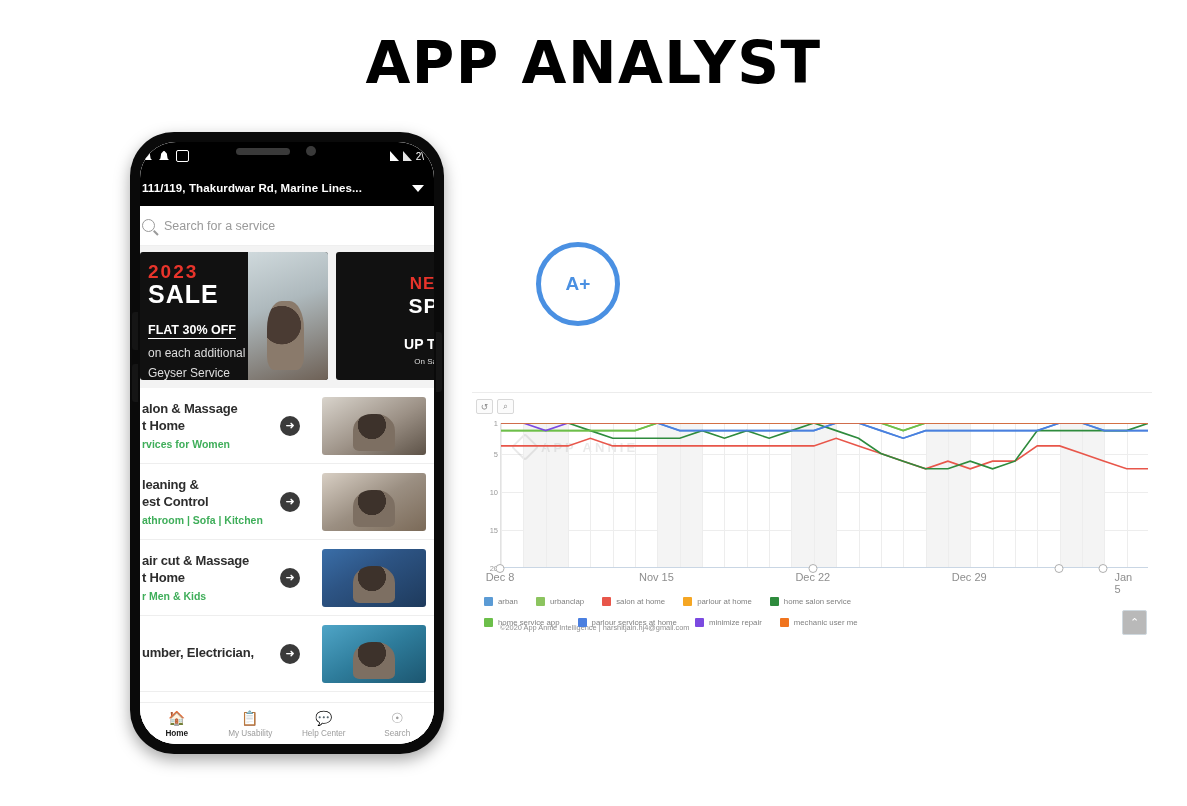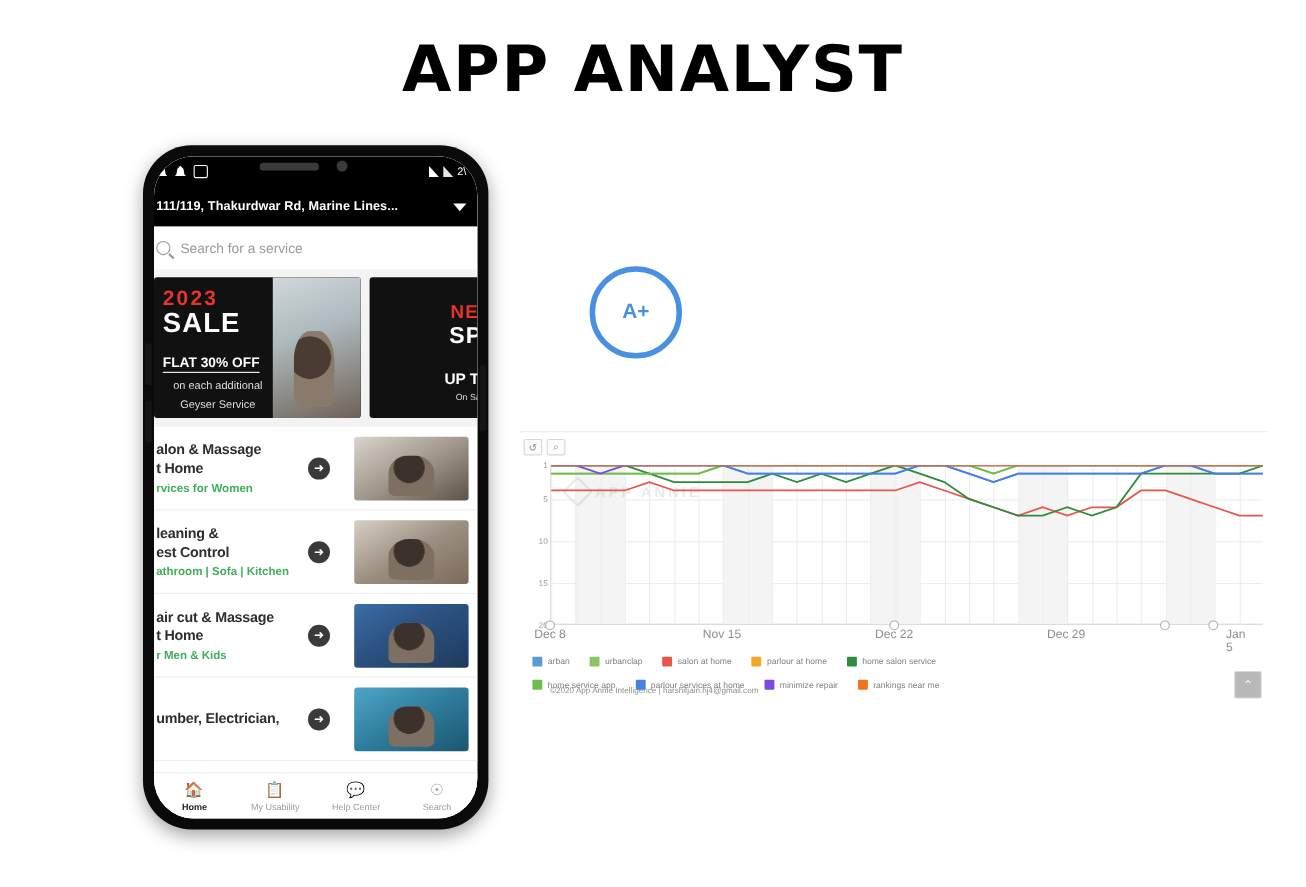--- a/index.html
+++ b/index.html
@@ -72,21 +72,21 @@
   .mag { width: 13px; height: 13px; border: 1.6px solid #9a9a9a; border-radius: 50%; position: relative; flex: 0 0 auto;}
   .mag::after { content:""; position:absolute; right:-5px; bottom:-3px; width:6px; height:1.6px; background:#9a9a9a; transform: rotate(45deg); }
   .search-ph { font-size: 12.5px; color: #9a9a9a; }
 
   .banners { background: #f3f3f3; padding: 6px 0 8px 0; display: flex; gap: 8px; padding-left: 22px; }
   .banner { width: 188px; height: 128px; background: #111; border-radius: 3px; overflow: hidden; display: flex; flex: 0 0 auto;}
   .banner-txt { width: 108px; padding: 10px 6px 0 8px; color: #fff; }
   .b-year { font-size: 19px; font-weight: 800; color: #e8342b; letter-spacing: 2px; line-height: 1; }
   .b-sale { font-size: 25px; font-weight: 800; letter-spacing: 1px; line-height: 1.05; }
   .b-flat { font-size: 12.5px; font-weight: 800; margin-top: 16px; border-bottom: 1.6px solid #fff; display:inline-block; padding-bottom:1px;}
-  .b-sub { font-size: 10px; margin-top: 5px; color: #ddd; line-height: 1.5; text-align:center; width:100px;}
+  .b-sub { font-size: 12px; margin-top: 5px; color: #ddd; line-height: 1.5; text-align:left; width:100px;}
   .banner-img { flex: 1; background: linear-gradient(160deg,#cfd9dc 0%,#aeb9bd 40%,#6e6156 100%); position: relative; }
   .banner-img::after { content:""; position:absolute; left:24%; top:38%; width:46%; height:54%;
       background: radial-gradient(circle at 40% 35%, #4a3b33 0 38%, transparent 39%), #8a7a6b; border-radius: 40% 40% 20% 20%;}
 
   .banner2 { background:#111; }
   .b2-new { font-size: 17px; font-weight: 800; color: #e8342b; letter-spacing: 1px; }
   .b2-spe { font-size: 21px; font-weight: 800; letter-spacing: 1px; }
   .b2-up  { font-size: 14px; font-weight: 800; margin-top: 18px; }
   .b2-on  { font-size: 8px; color: #ddd; margin-top: 5px; }
 
@@ -414,19 +414,19 @@
       <div class="lg">
         <span class="lg-sw" style="background: rgb(74, 127, 224);"></span>
         <span class="lg-tx">parlour services at home</span>
       </div>
       <div class="lg">
         <span class="lg-sw" style="background: rgb(123, 74, 224);"></span>
         <span class="lg-tx">minimize repair</span>
       </div>
       <div class="lg">
         <span class="lg-sw" style="background: rgb(240, 116, 30);"></span>
-        <span class="lg-tx">rankings near me</span>
+        <span class="lg-tx">mechanic user me</span>
       </div>
     </div>
 
   <div class="totop">⌃</div>
 
 </div>
 
 </body></html>

